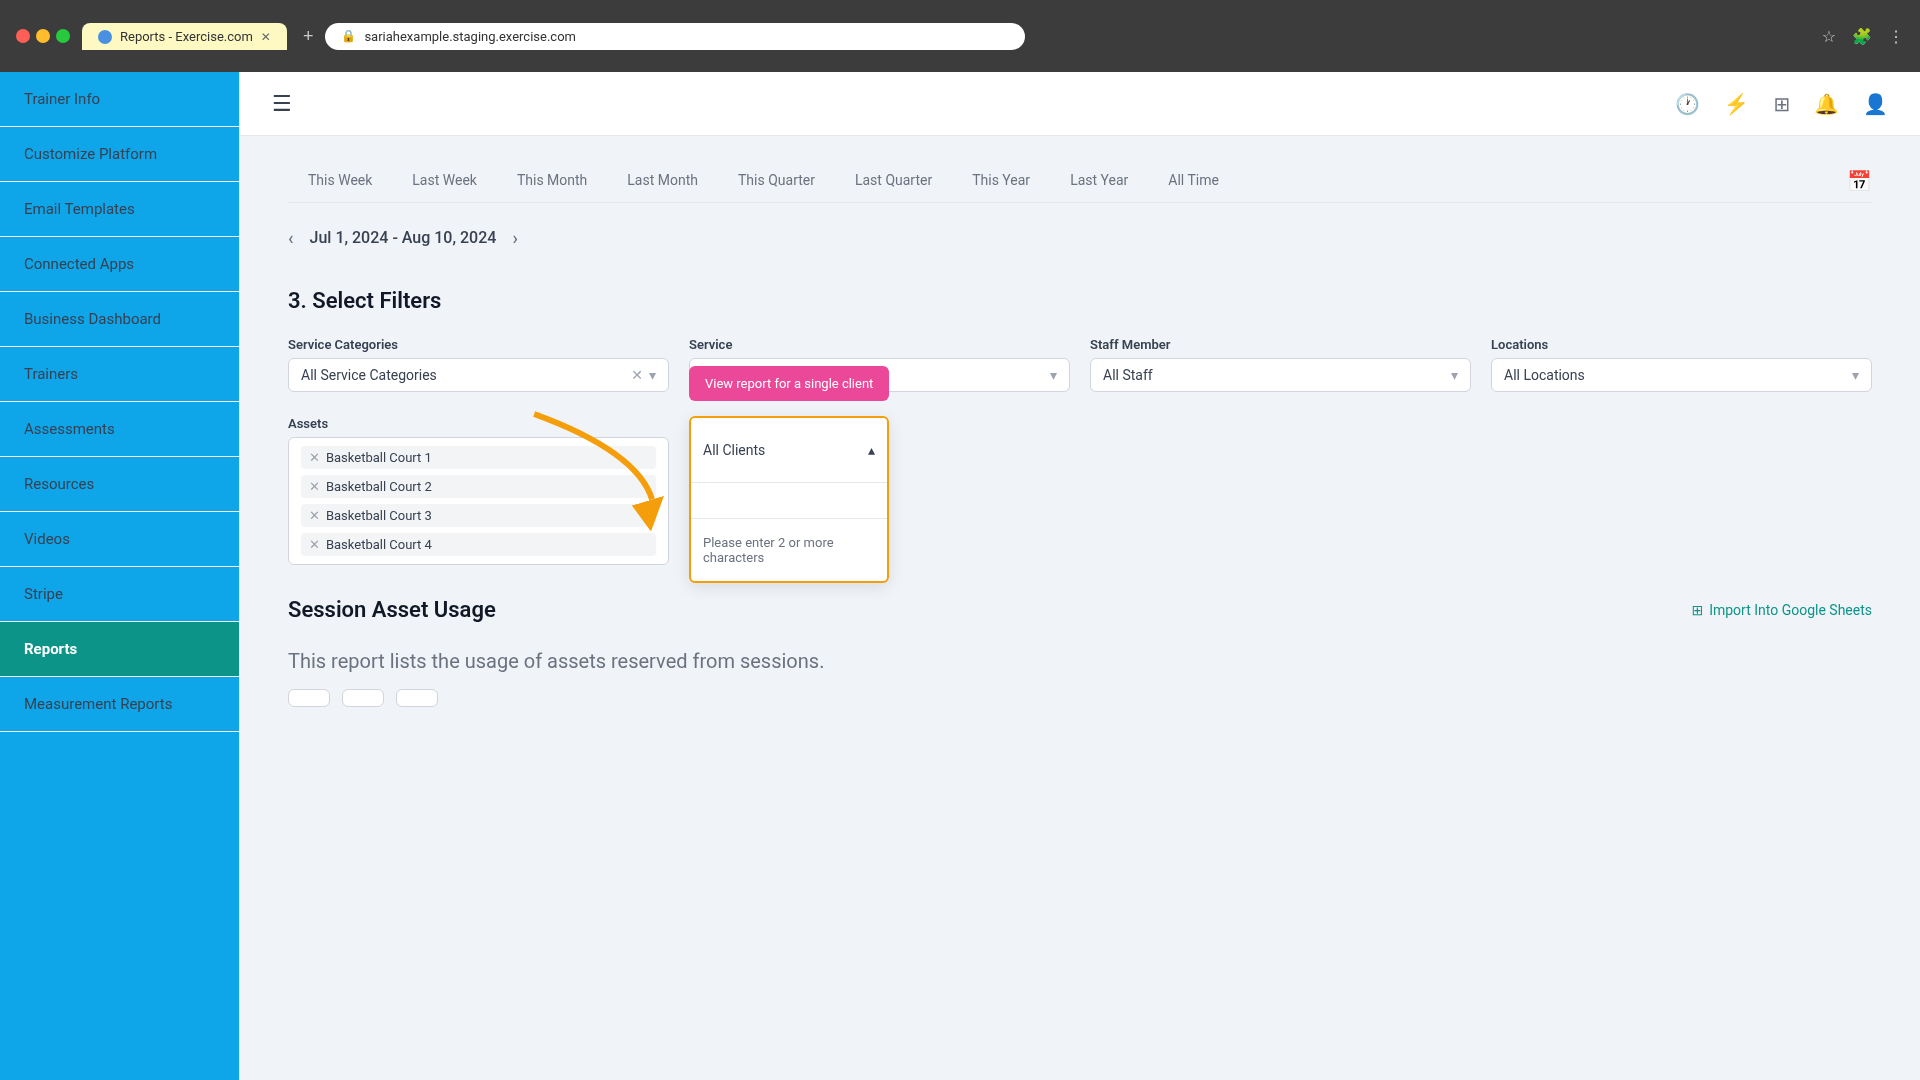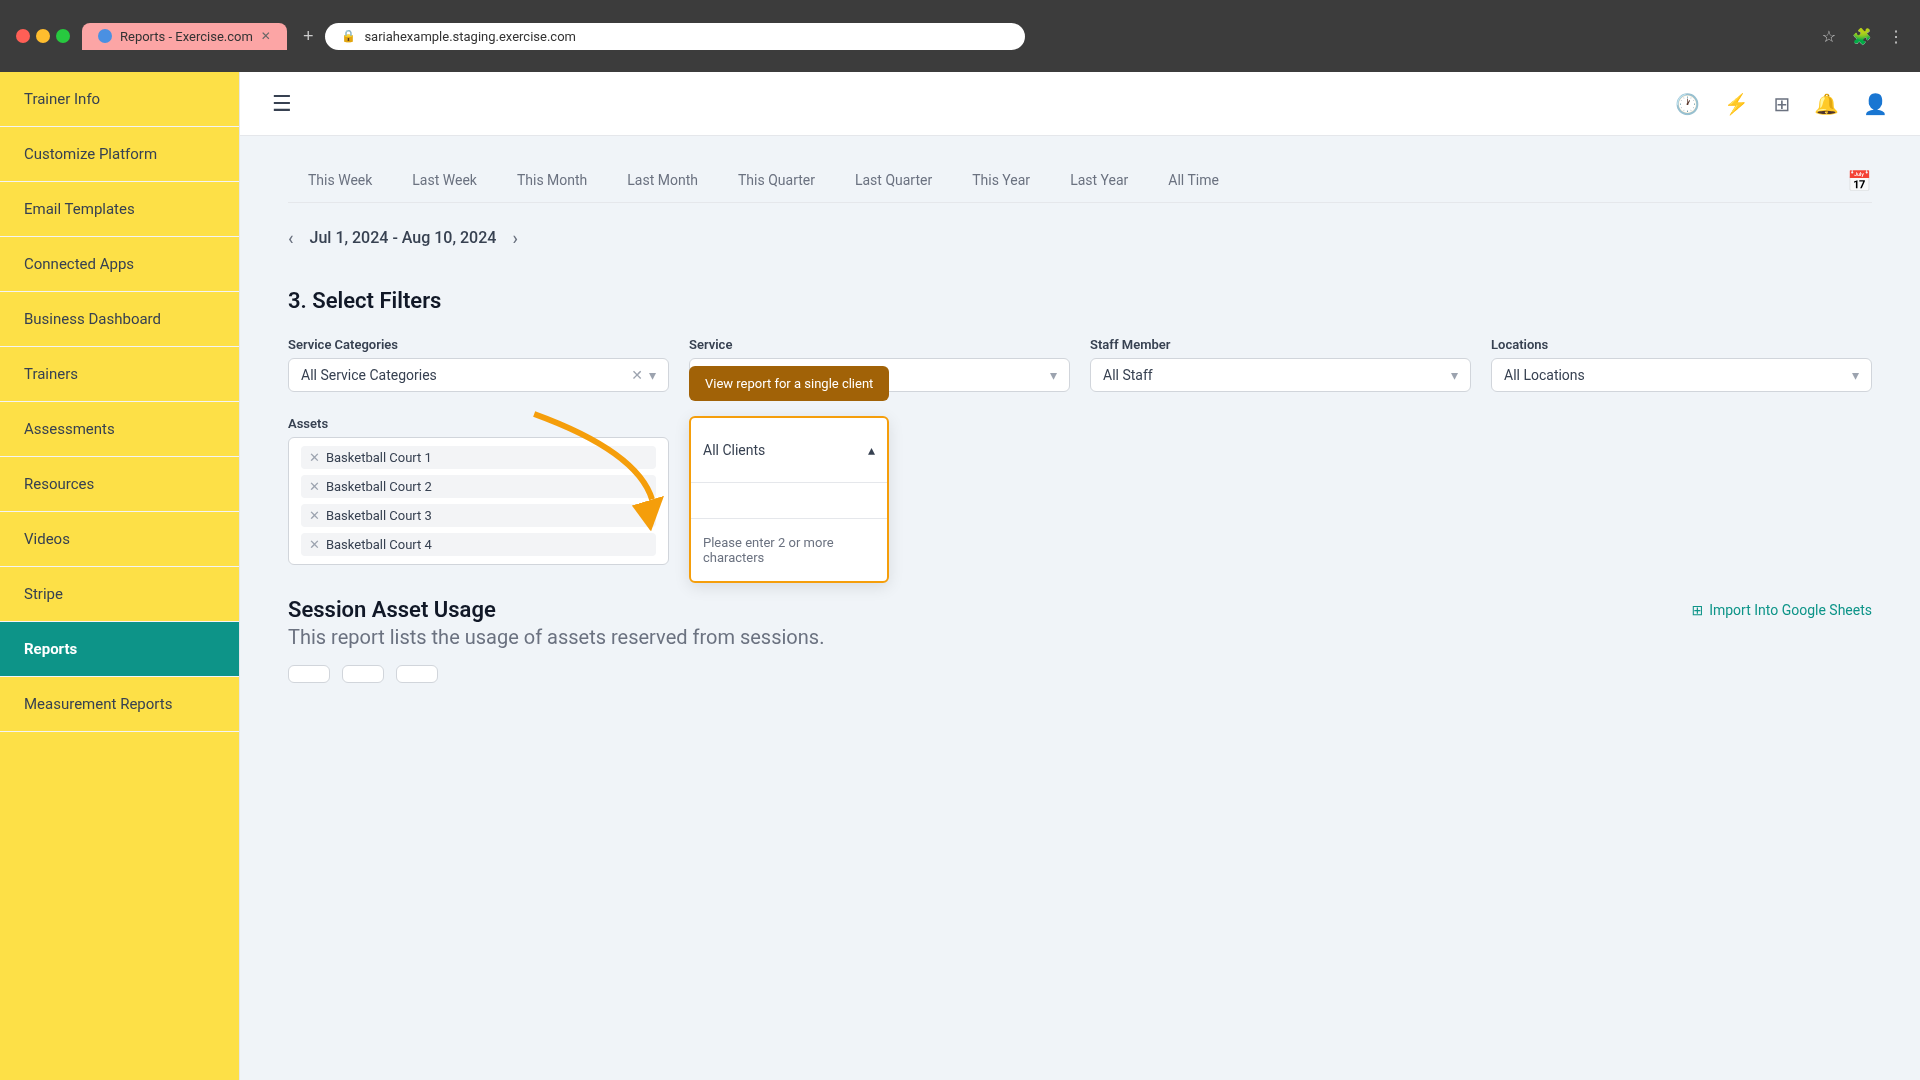--- a/index.html
+++ b/index.html
@@ -13,27 +13,27 @@
       align-items: center;
       padding: 0 16px;
       gap: 12px;
     }
     .browser-dots { display: flex; gap: 6px; }
     .browser-dot { width: 14px; height: 14px; border-radius: 50%; }
     .dot-red { background: #ff5f56; }
     .dot-yellow { background: #ffbd2e; }
     .dot-green { background: #27c93f; }
     .browser-tab {
-      background: #fca5a5;
+      background: #fef9c3;
       border-radius: 8px 8px 0 0;
       padding: 6px 16px;
       font-size: 13px;
       color: #333;
       display: flex;
-      align-items: center;
+      align-items: flex-end;
       gap: 8px;
       min-width: 200px;
     }
     .tab-favicon { width: 14px; height: 14px; background: #4a90e2; border-radius: 50%; }
     .tab-close { margin-left: auto; color: #666; font-size: 12px; cursor: pointer; }
     .tab-add { background: transparent; border: none; color: #ccc; font-size: 18px; cursor: pointer; margin-left: 4px; }
     .browser-address-bar {
       flex: 1;
       background: #fff;
       border-radius: 20px;
@@ -50,21 +50,21 @@
 
     
     .app-layout {
       display: flex;
       height: calc(1080px - 72px);
     }
 
     
     .sidebar {
       width: 240px;
-      background: #fde047;
+      background: #0ea5e9;
       border-right: 1px solid #e5e7eb;
       display: flex;
       flex-direction: column;
       overflow-y: auto;
       flex-shrink: 0;
     }
     .sidebar-item {
       padding: 18px 24px;
       font-size: 15px;
       color: #374151;
@@ -268,37 +268,37 @@
       color: #374151;
     }
     .client-dropdown-msg {
       padding: 16px 12px;
       font-size: 13px;
       color: #6b7280;
     }
 
     
     .tooltip-box {
-      background: #a16207;
+      background: #ec4899;
       color: #fff;
       border-radius: 6px;
       padding: 10px 16px;
       font-size: 13px;
       text-align: center;
       position: absolute;
       white-space: nowrap;
       z-index: 200;
     }
 
     
     .session-section-header {
       display: flex;
       align-items: center;
       justify-content: space-between;
-      margin-bottom: 3px;
+      margin-bottom: 27px;
     }
     .session-title {
       font-size: 22px;
       font-weight: 600;
       color: #111827;
     }
     .import-link {
       font-size: 14px;
       color: #0d9488;
       cursor: pointer;

